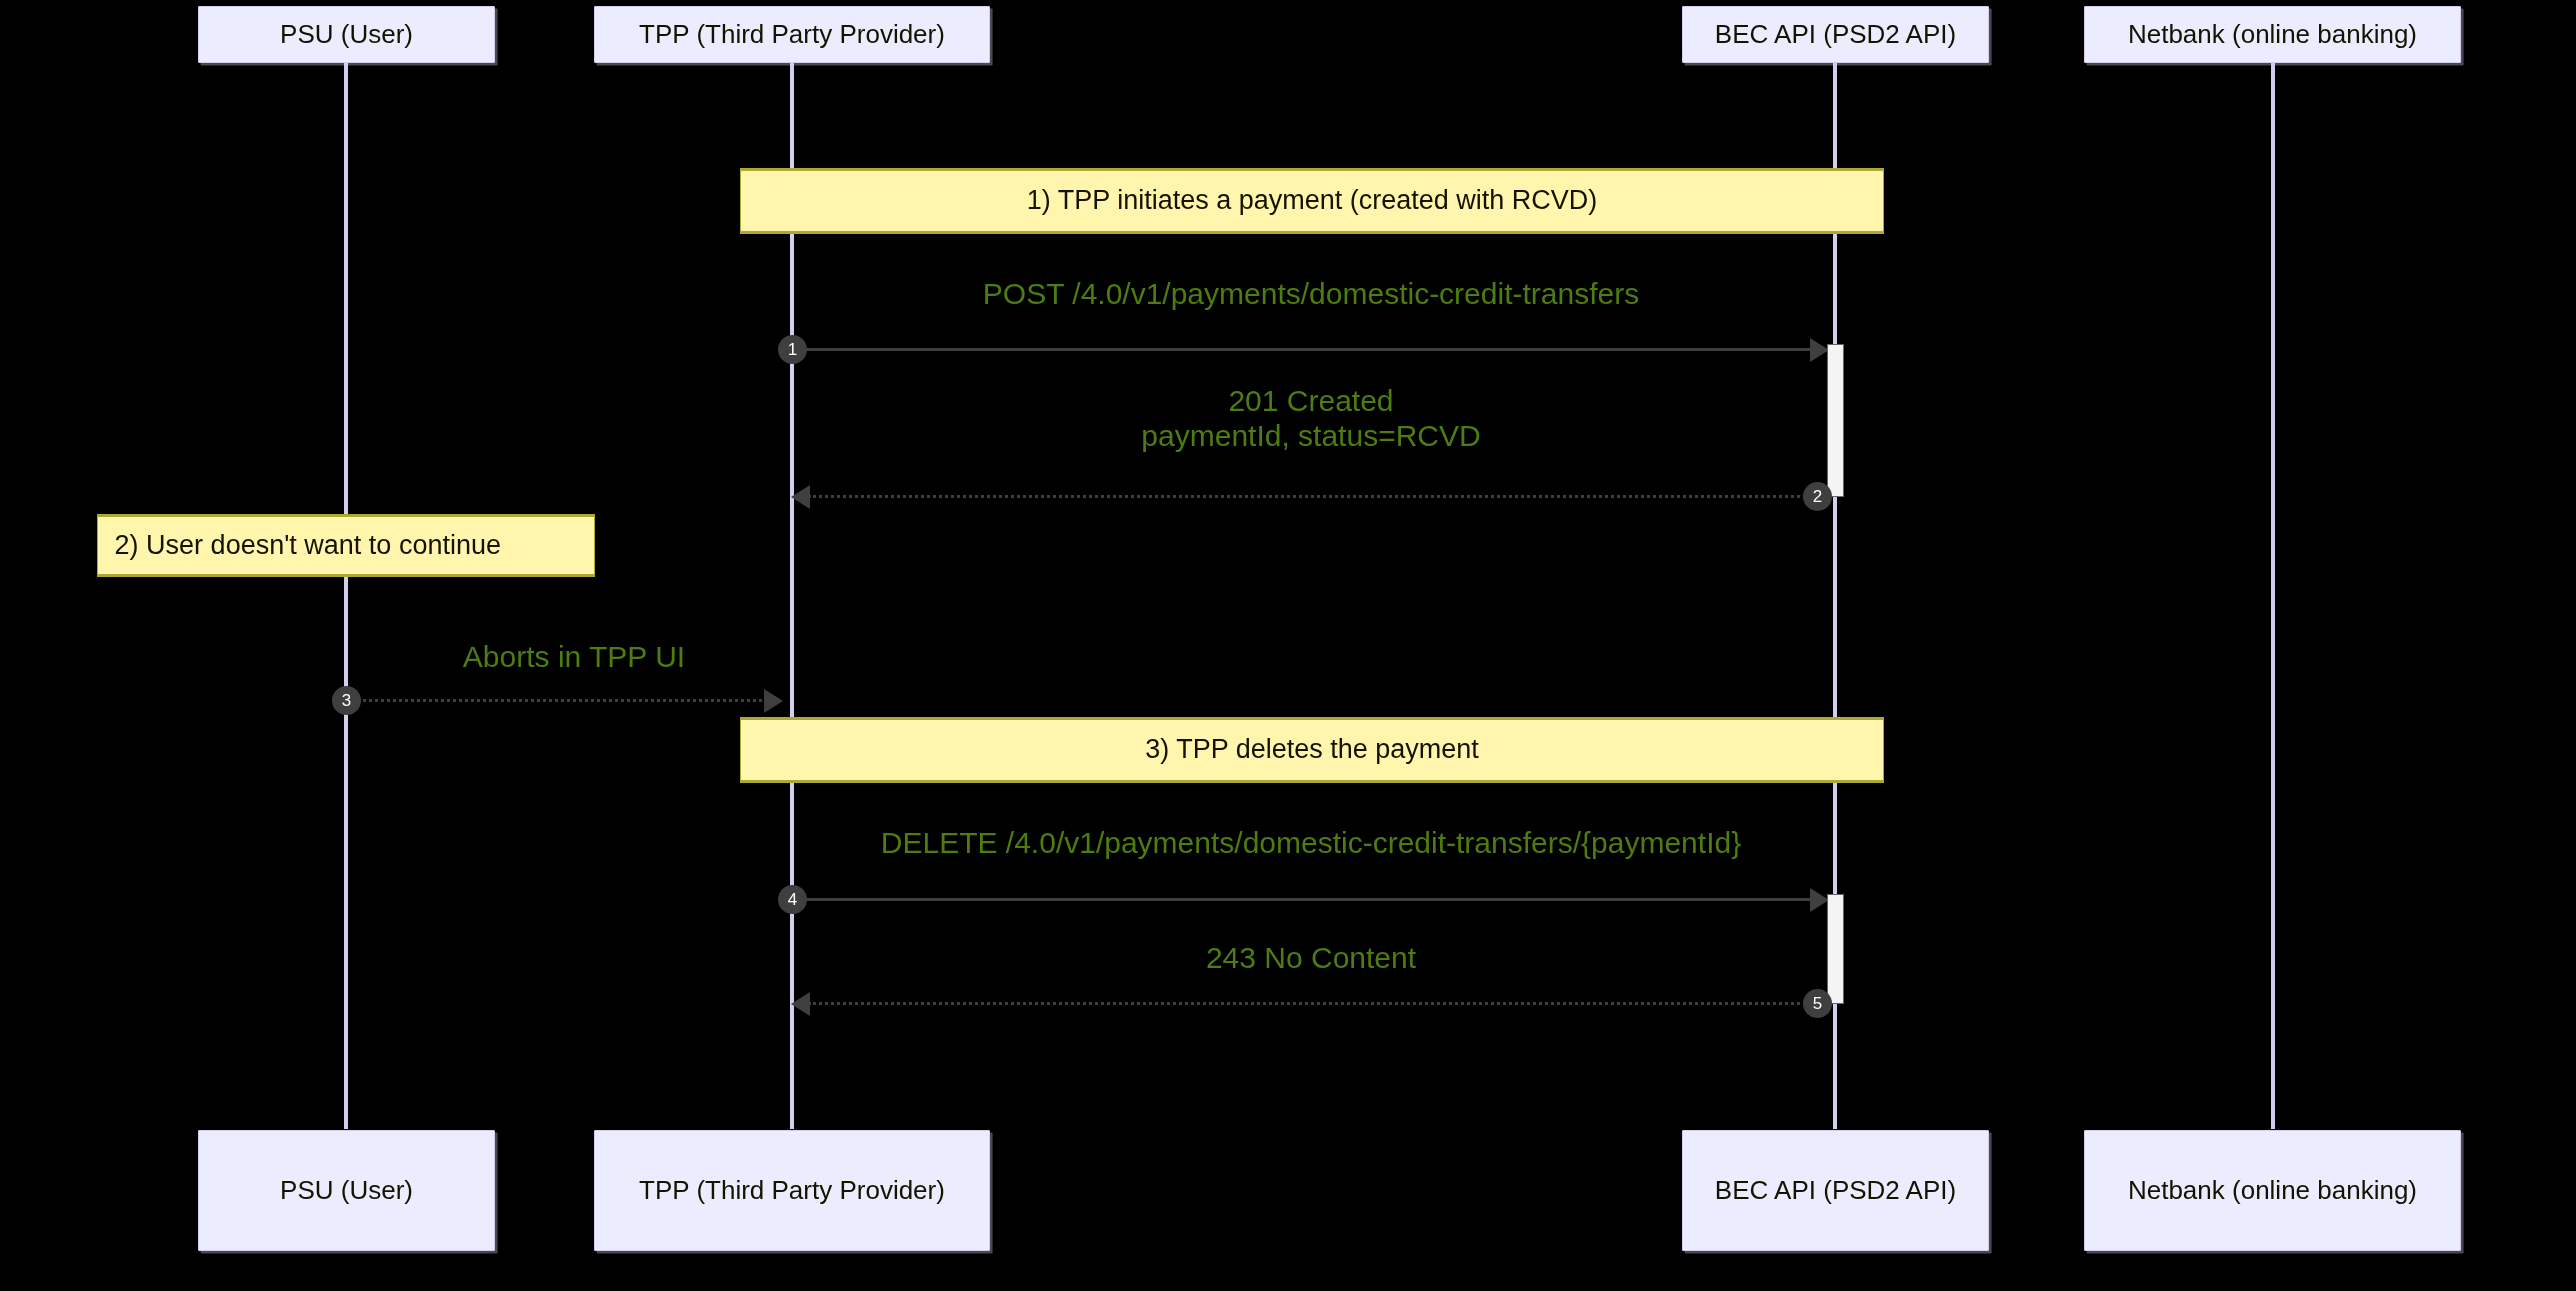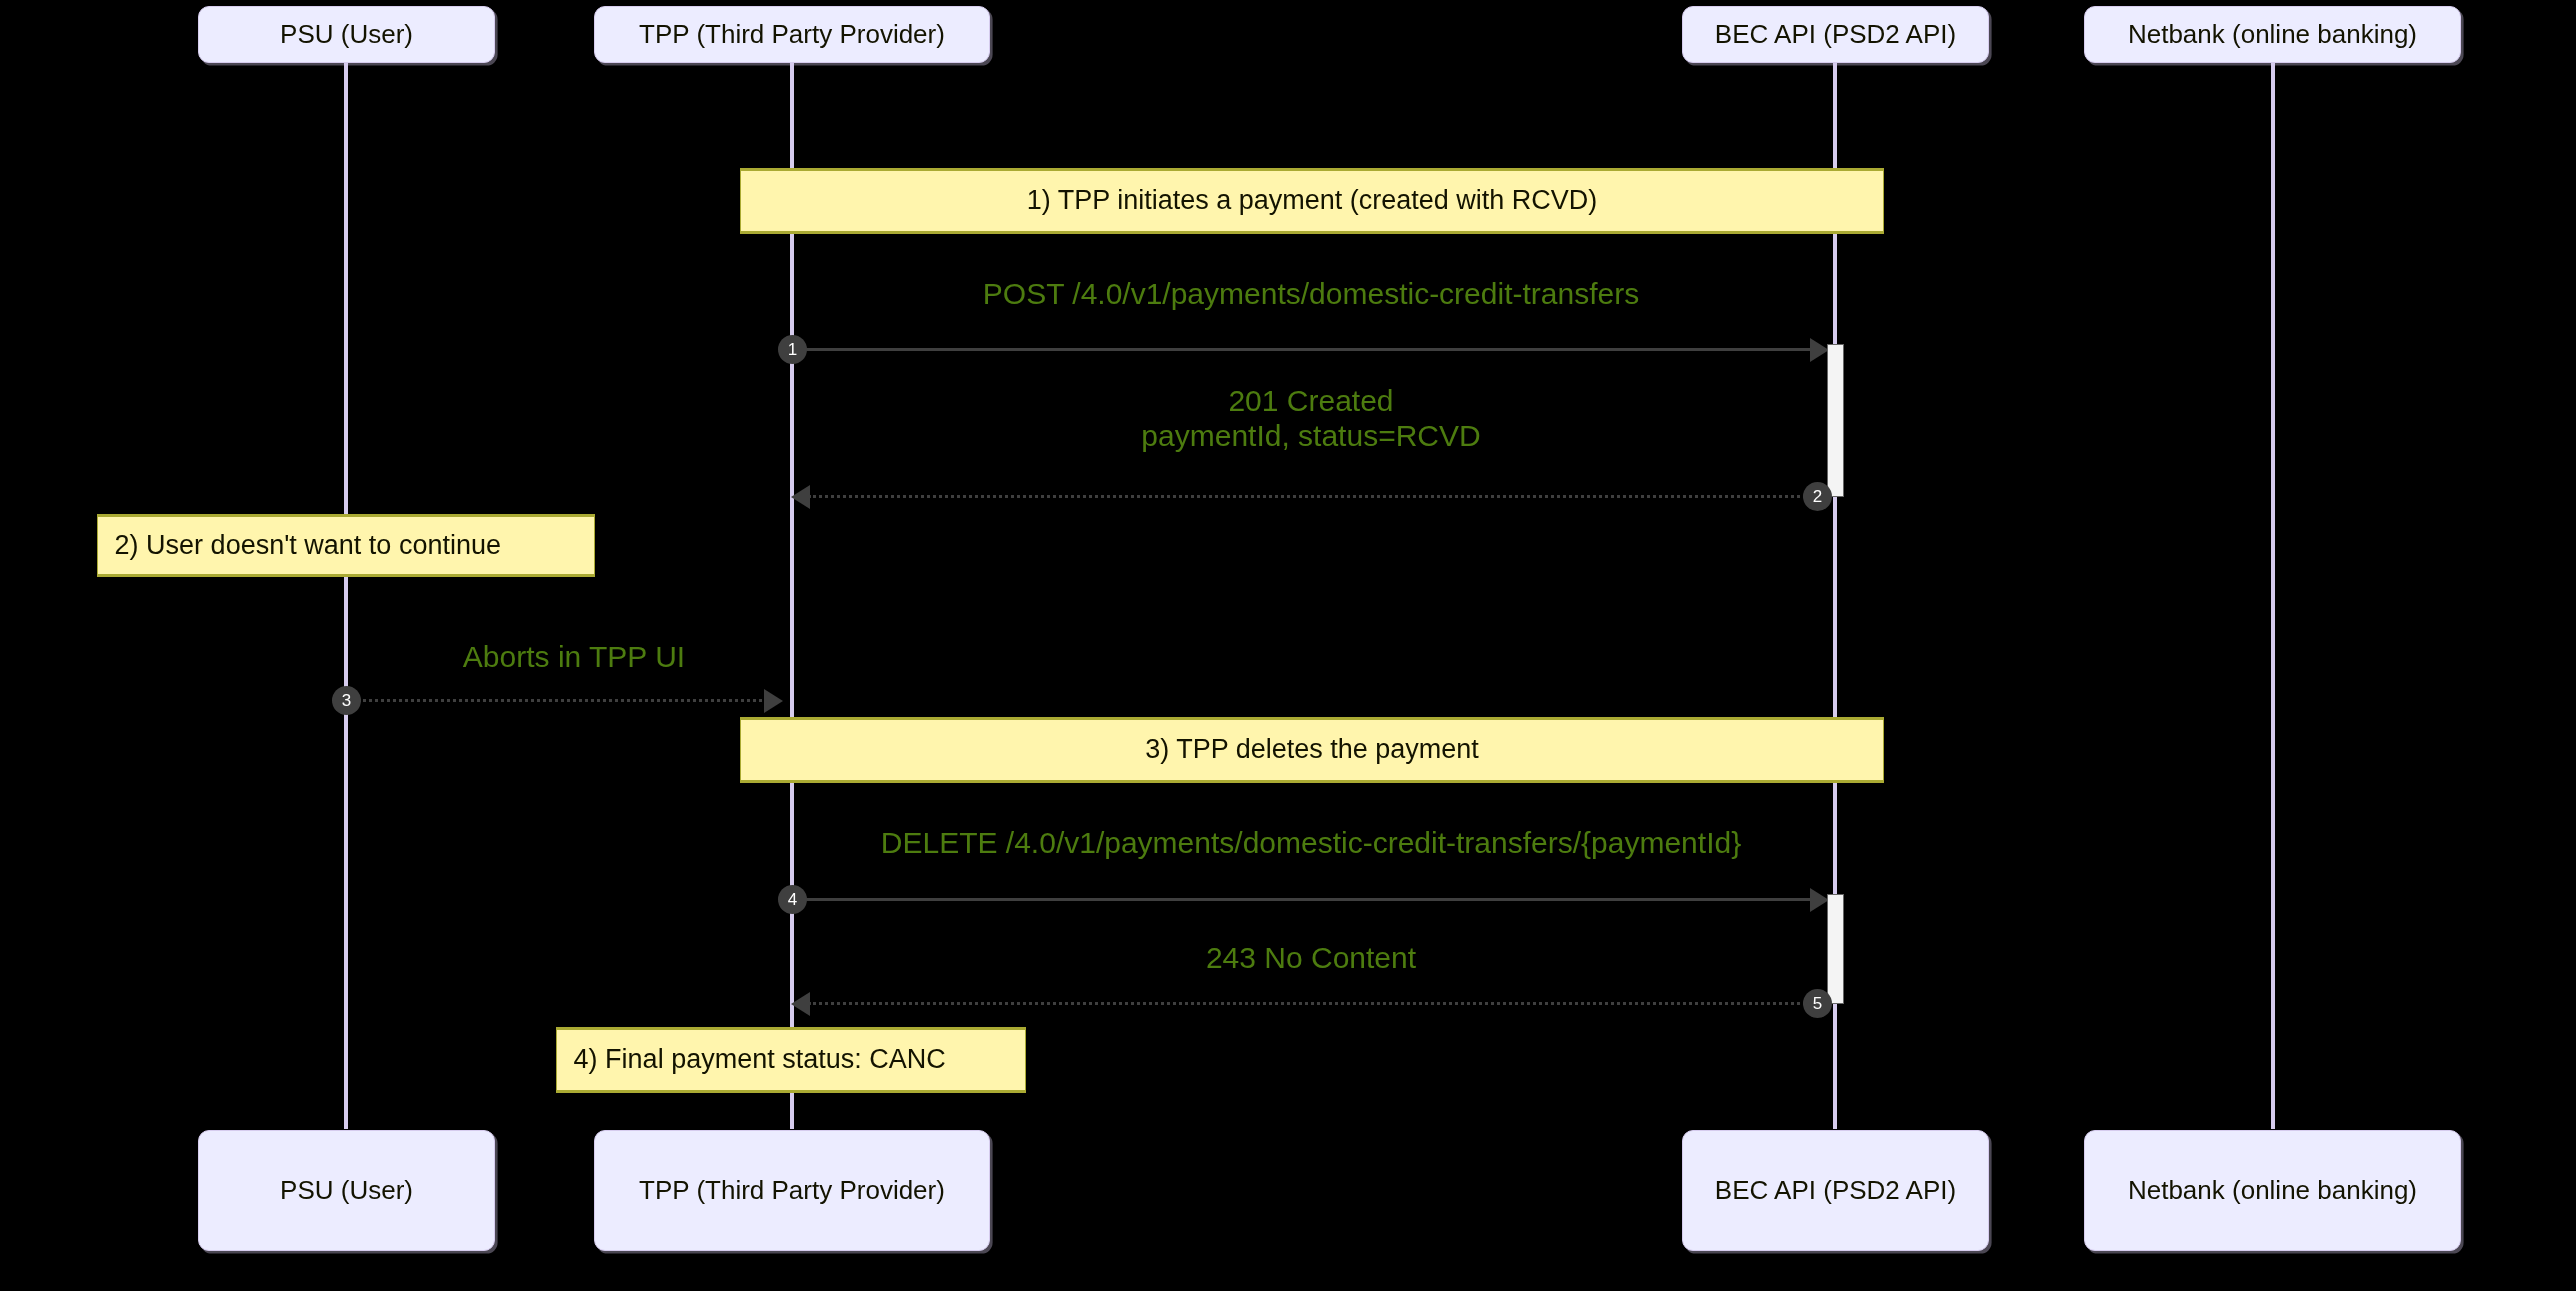--- a/index.html
+++ b/index.html
@@ -16,21 +16,21 @@
     height: 1292px;
     background: #000000;
     overflow: hidden;
   }
 
   
   .participant {
     position: absolute;
     background: #ECECFF;
     border: 1.3px solid #D6CCEE;
-    border-radius: 11px;
+    border-radius: 1px;
     box-sizing: border-box;
     display: flex;
     align-items: center;
     justify-content: center;
     color: #131300;
     font-size: 26px;
     line-height: 1.2;
     text-align: center;
     padding: 0 9px;
     box-shadow: 2.6px 2.6px 0 rgba(214,204,238,0.35);
@@ -190,23 +190,20 @@
 
   <div class="msg-label" style="left:1311px; top:940px;">
     <span>243 No Content</span>
   </div>
   <div class="msg-line dotted" style="left:808px; top:1002px; width:1022px;"></div>
   <div class="arrowhead left" style="left:791px; top:992px;"></div>
   <div class="seq-num" style="left:1803px; top:989px;">
     <span>5</span>
   </div>
 
-  <div class="note left" style="left:556px; top:1027px; width:470px; height:66px;">
-    <span>4) Final payment status: CANC</span>
-  </div>
 
   <div class="participant" style="left:198px; top:1130px; width:297px; height:121px;">
     <span>PSU (User)</span>
   </div>
   <div class="participant" style="left:594px; top:1130px; width:396px; height:121px;">
     <span>TPP (Third Party Provider)</span>
   </div>
   <div class="participant" style="left:1682px; top:1130px; width:307px; height:121px;">
     <span>BEC API (PSD2 API)</span>
   </div>

